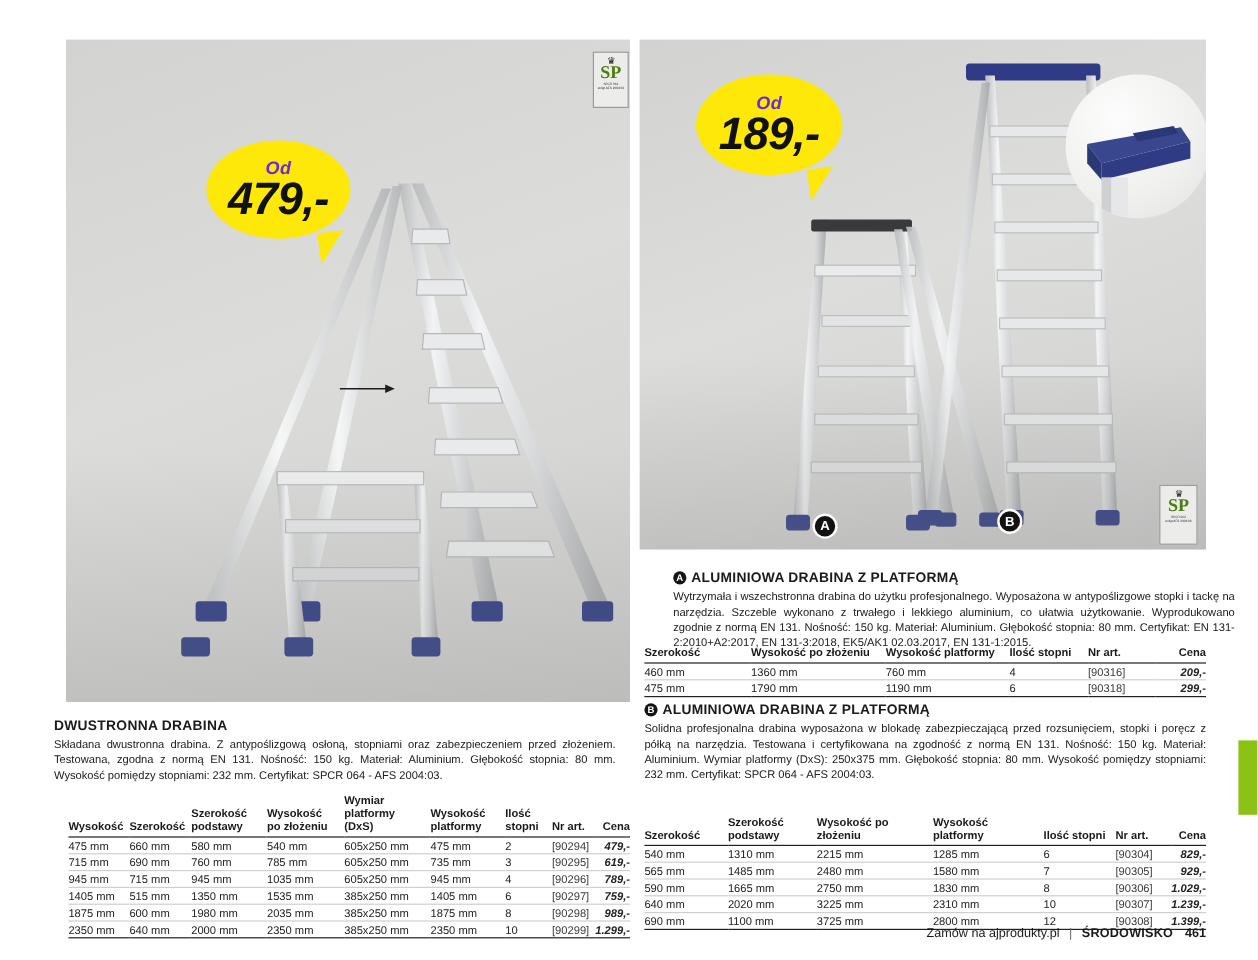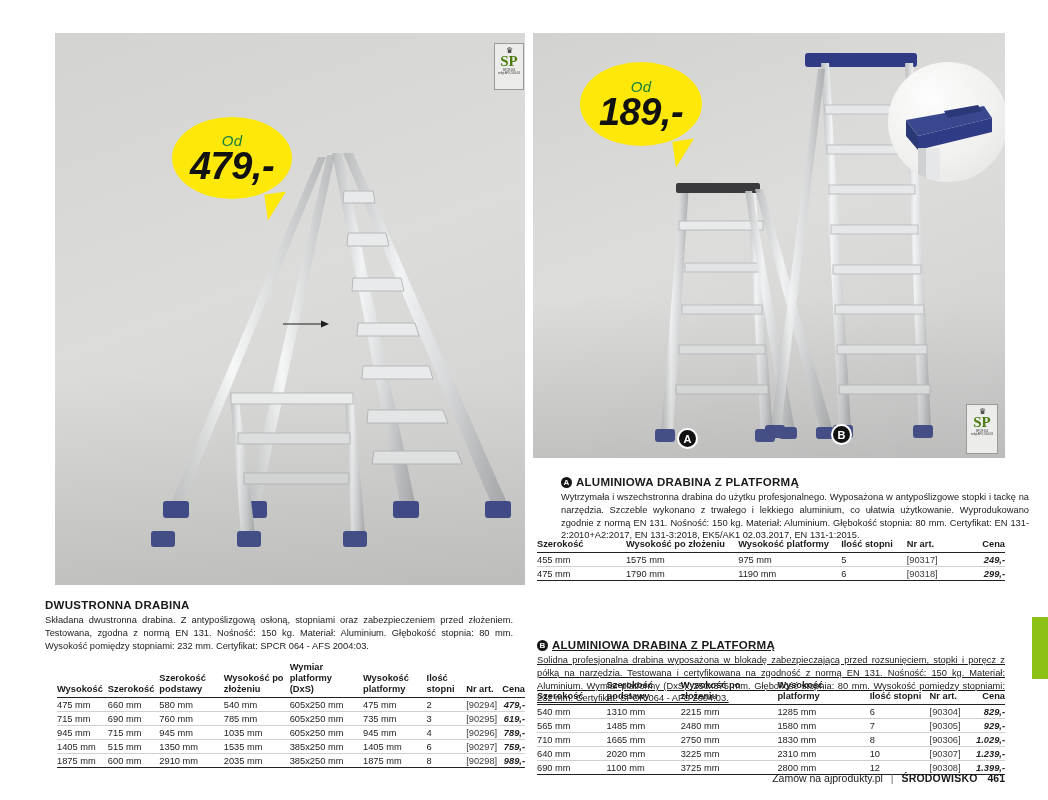--- a/index.html
+++ b/index.html
@@ -13,21 +13,21 @@
   .photo-right{left:533px;top:33px;width:472px;height:425px;
     background:linear-gradient(160deg,#d2d2d0 0%,#dddddb 45%,#cecece 100%);}
 
   
   .floor{position:absolute;left:0;right:0;bottom:0;height:38%;
     background:linear-gradient(180deg,rgba(150,150,148,0) 0%,rgba(140,140,138,.28) 100%);}
 
   
   .bubble{position:absolute;background:#fde80a;border-radius:50%;
     display:flex;flex-direction:column;align-items:center;justify-content:center;}
-  .bubble .od{font-style:italic;font-weight:normal;font-size:15px;letter-spacing:.3px;color:#15803d;margin-bottom:-2px;}
+  .bubble .od{font-style:italic;font-weight:bold;font-size:15px;letter-spacing:.3px;color:#6d28d9;margin-bottom:-2px;}
   .bubble .amt{font-style:italic;font-weight:bold;font-size:38px;letter-spacing:-.5px;color:#111;line-height:1;}
   .bubble .tail{position:absolute;width:0;height:0;}
   .bubble-left{left:117px;top:84px;width:120px;height:82px;}
   .bubble-left .tail{right:4px;bottom:-20px;border-left:22px solid #fde80a;border-bottom:26px solid transparent;transform:rotate(-8deg);}
   .bubble-right{left:580px;top:62px;width:122px;height:84px;}
   .bubble-right .tail{right:6px;bottom:-20px;border-left:22px solid #fde80a;border-bottom:26px solid transparent;transform:rotate(-8deg);}
 
   
   .handwrite{position:absolute;left:66px;top:256px;width:170px;
     font-family:"DejaVu Serif",serif;font-style:italic;font-size:12.5px;
@@ -306,28 +306,39 @@
           <td>1535 mm</td>
           <td>385x250 mm</td>
           <td>1405 mm</td>
           <td>6</td>
           <td class="art">[90297]</td>
           <td class="price">759,-</td>
         </tr>
         <tr>
           <td>1875 mm</td>
           <td>600 mm</td>
-          <td>2910 mm</td>
+          <td>1980 mm</td>
           <td>2035 mm</td>
           <td>385x250 mm</td>
           <td>1875 mm</td>
           <td>8</td>
           <td class="art">[90298]</td>
           <td class="price">989,-</td>
         </tr>
+        <tr>
+          <td>2350 mm</td>
+          <td>640 mm</td>
+          <td>2000 mm</td>
+          <td>2350 mm</td>
+          <td>385x250 mm</td>
+          <td>2350 mm</td>
+          <td>10</td>
+          <td class="art">[90299]</td>
+          <td class="price">1.299,-</td>
+        </tr>
       </tbody>
     </table>
   </div>
 
   <div class="prod" style="left:537px;top:476px;width:468px;margin-left:24px;">
     <h2><span class="imark">A</span><span>ALUMINIOWA DRABINA Z PLATFORMĄ</span></h2>
     <p>Wytrzymała i wszechstronna drabina do użytku profesjonalnego. Wyposażona w antypoślizgowe stopki i tackę na narzędzia. Szczeble wykonano z trwałego i lekkiego aluminium, co ułatwia użytkowanie. Wyprodukowano zgodnie z normą EN 131. Nośność: 150 kg. Materiał: Aluminium. Głębokość stopnia: 80 mm. Certyfikat: EN 131-2:2010+A2:2017, EN 131-3:2018, EK5/AK1 02.03.2017, EN 131-1:2015.</p>
   </div>
 
   <div class="tbl-a">
@@ -337,40 +348,40 @@
           <th style="width:19%">Szerokość</th>
           <th style="width:24%">Wysokość po złożeniu</th>
           <th style="width:22%">Wysokość platformy</th>
           <th style="width:14%">Ilość stopni</th>
           <th style="width:12%">Nr art.</th>
           <th class="price">Cena</th>
         </tr>
       </thead>
       <tbody>
         <tr>
-          <td>455 mm</td>
-          <td>1575 mm</td>
-          <td>975 mm</td>
-          <td>5</td>
-          <td class="art">[90317]</td>
-          <td class="price">249,-</td>
+          <td>460 mm</td>
+          <td>1360 mm</td>
+          <td>760 mm</td>
+          <td>4</td>
+          <td class="art">[90316]</td>
+          <td class="price">209,-</td>
         </tr>
         <tr>
           <td>475 mm</td>
           <td>1790 mm</td>
           <td>1190 mm</td>
           <td>6</td>
           <td class="art">[90318]</td>
           <td class="price">299,-</td>
         </tr>
       </tbody>
     </table>
   </div>
 
-  <div class="prod" style="left:537px;top:639px;width:468px;text-decoration:underline;">
+  <div class="prod" style="left:537px;top:586px;width:468px;">
     <h2><span class="imark">B</span><span>ALUMINIOWA DRABINA Z PLATFORMĄ</span></h2>
     <p>Solidna profesjonalna drabina wyposażona w blokadę zabezpieczającą przed rozsunięciem, stopki i poręcz z półką na narzędzia. Testowana i certyfikowana na zgodność z normą EN 131. Nośność: 150 kg. Materiał: Aluminium. Wymiar platformy (DxS): 250x375 mm. Głębokość stopnia: 80 mm. Wysokość pomiędzy stopniami: 232 mm. Certyfikat: SPCR 064 - AFS 2004:03.</p>
   </div>
 
   <div class="tbl-b">
     <table>
       <thead>
         <tr>
           <th style="width:15%">Szerokość</th>
           <th style="width:16%">Szerokość podstawy</th>
@@ -394,21 +405,21 @@
         <tr>
           <td>565 mm</td>
           <td>1485 mm</td>
           <td>2480 mm</td>
           <td>1580 mm</td>
           <td>7</td>
           <td class="art">[90305]</td>
           <td class="price">929,-</td>
         </tr>
         <tr>
-          <td>710 mm</td>
+          <td>590 mm</td>
           <td>1665 mm</td>
           <td>2750 mm</td>
           <td>1830 mm</td>
           <td>8</td>
           <td class="art">[90306]</td>
           <td class="price">1.029,-</td>
         </tr>
         <tr>
           <td>640 mm</td>
           <td>2020 mm</td>

